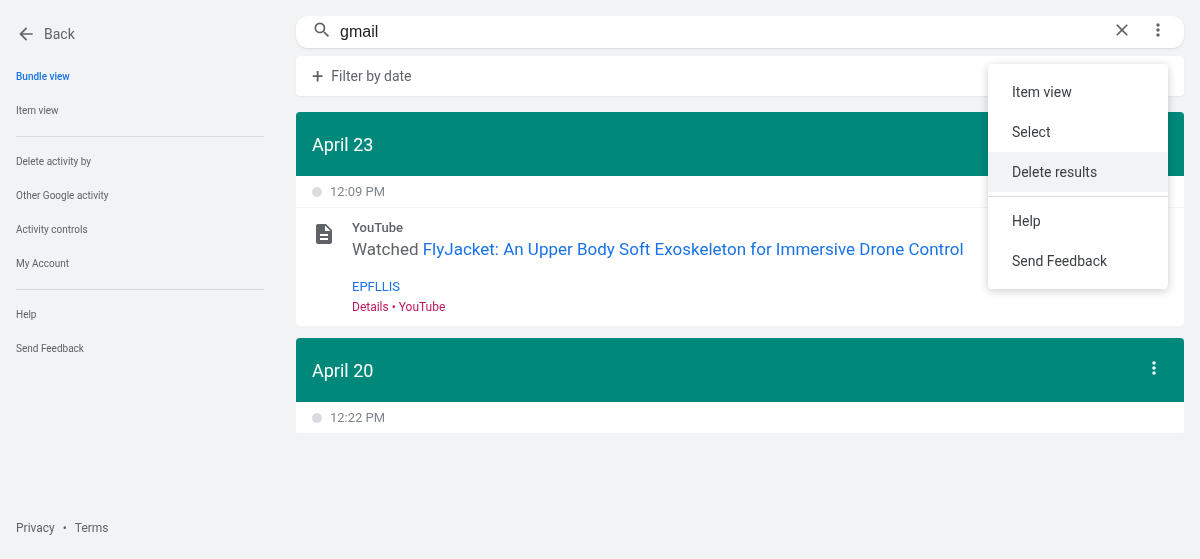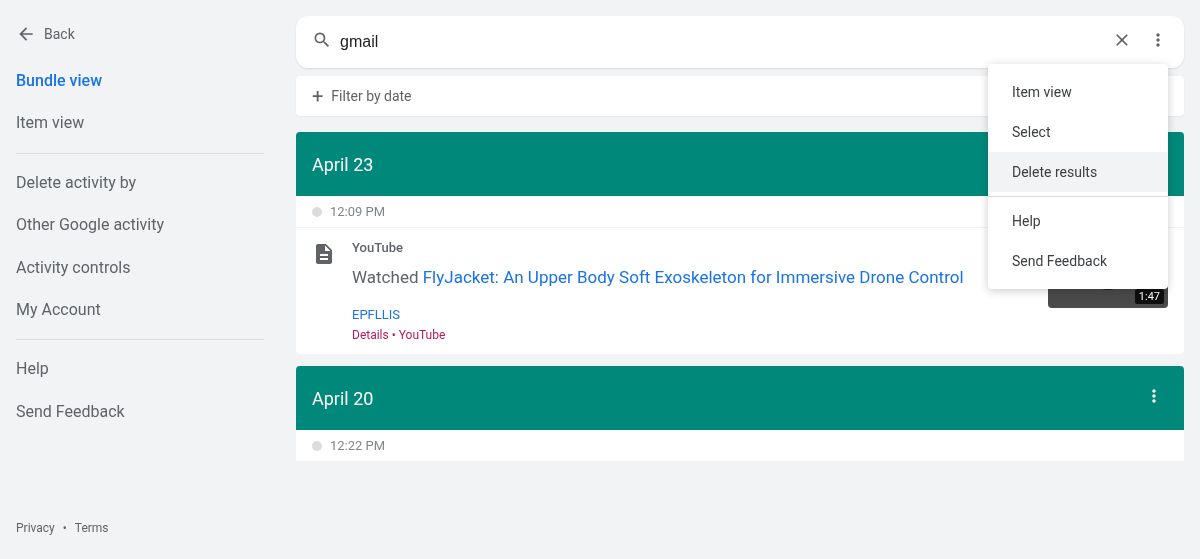--- a/index.html
+++ b/index.html
@@ -30,21 +30,21 @@
       font-size: 14px;
       gap: 8px;
     }
     .sidebar-back svg { color: #5f6368; }
     .sidebar-nav {
       display: flex;
       flex-direction: column;
     }
     .sidebar-item {
       padding: 10px 16px;
-      font-size: 16px;
+      font-size: 10px;
       color: #5f6368;
       cursor: pointer;
       line-height: 1.4;
     }
     .sidebar-item.active {
       color: #1a73e8;
       font-weight: 500;
     }
     .sidebar-divider {
       height: 1px;
@@ -73,21 +73,21 @@
       padding: 16px;
     }
 
     
     .search-bar {
       background: #fff;
       border-radius: 12px;
       display: flex;
       align-items: center;
       padding: 16px 8px;
-      height: 52px;
+      height: 32px;
       margin-bottom: 8px;
       box-shadow: 0 1px 2px rgba(0,0,0,0.1);
       position: relative;
     }
     .search-icon-wrap {
       padding: 8px;
       color: #5f6368;
     }
     .search-input {
       flex: 1;
@@ -178,21 +178,21 @@
       width: 24px;
       height: 24px;
       flex-shrink: 0;
       color: #5f6368;
       margin-top: 2px;
     }
     .activity-content { flex: 1; }
     .activity-source {
       font-size: 13px;
       color: #5f6368;
-      margin-bottom: 12px;
+      margin-bottom: 4px;
       font-weight: 500;
     }
     .activity-title {
       font-size: 17px;
       color: #5f6368;
       margin-bottom: 20px;
     }
     .activity-title a {
       color: #1a73e8;
       text-decoration: none;

